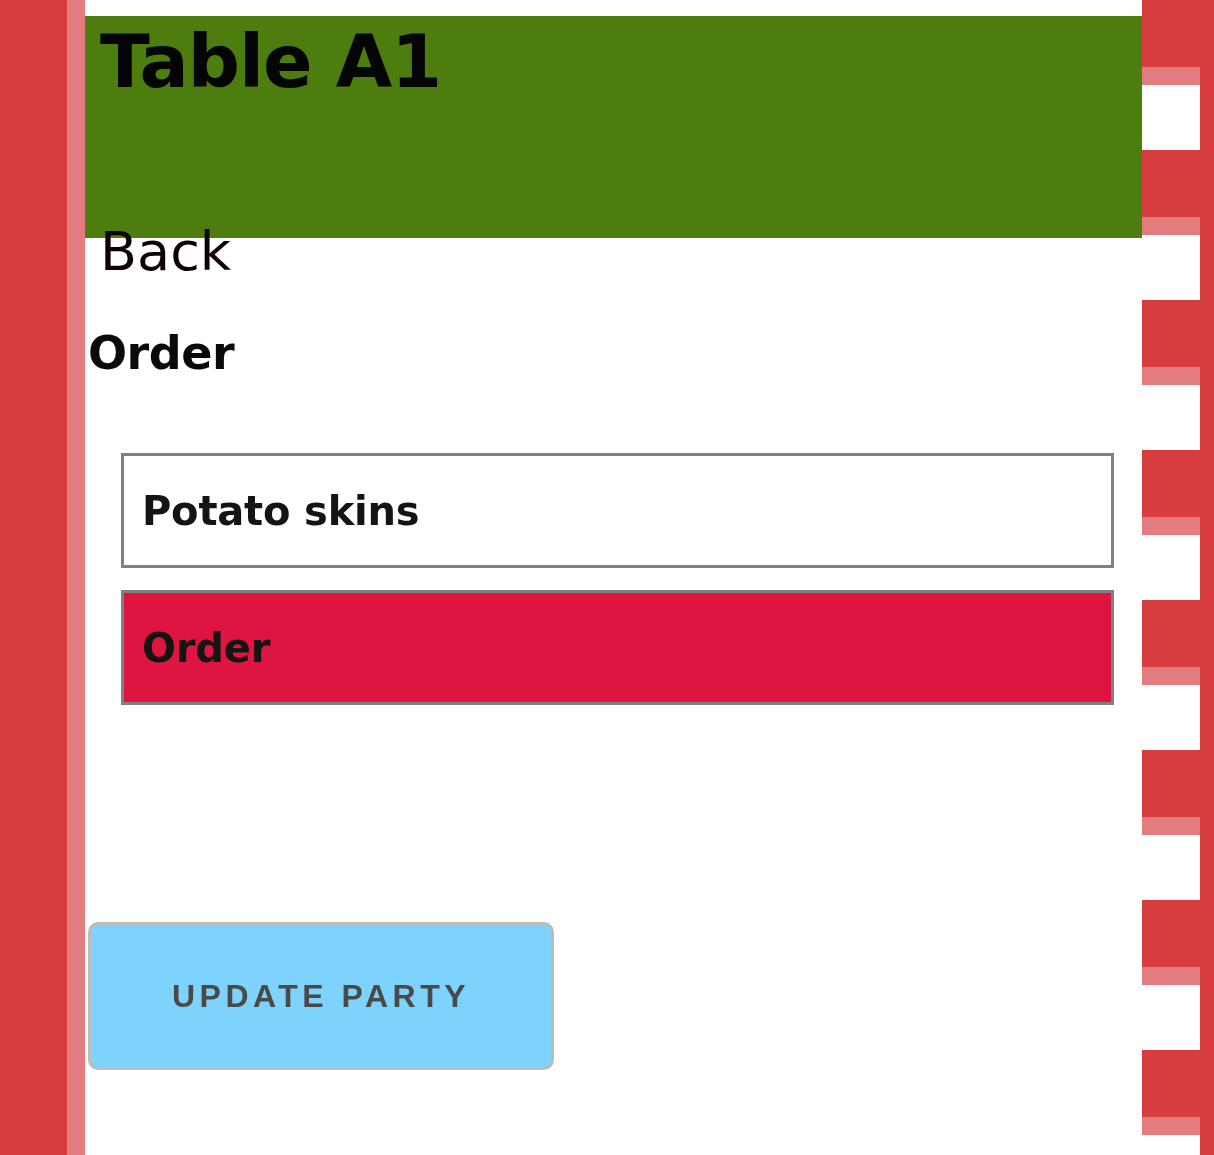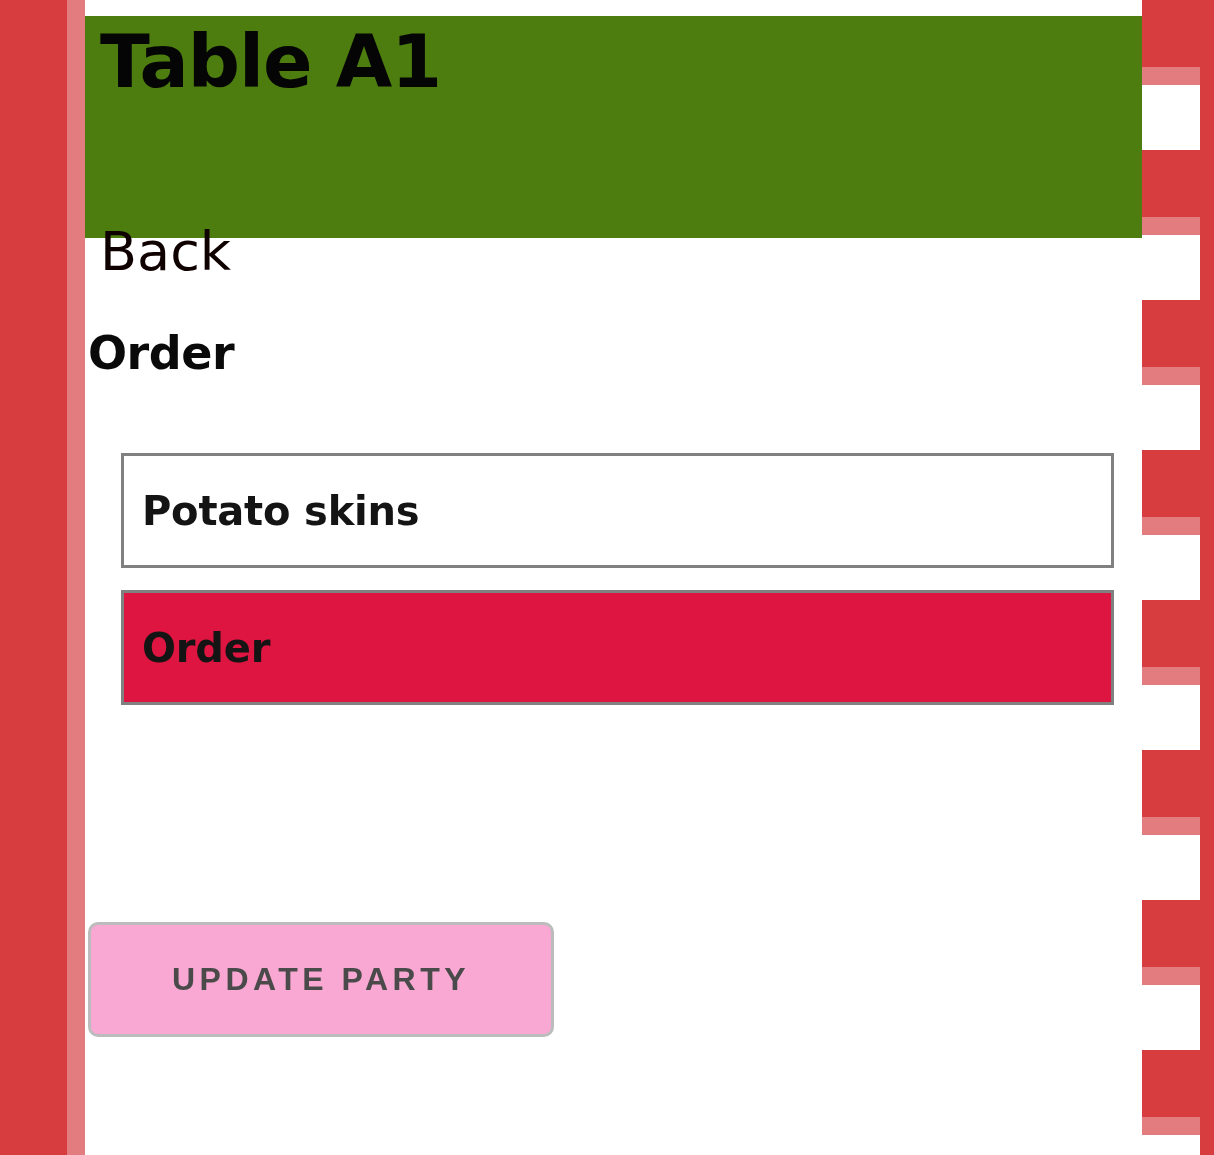--- a/index.html
+++ b/index.html
@@ -150,23 +150,23 @@
   .order-item.selected {
     background: #de1540;
   }
 
   
   #update-party-button {
     position: absolute;
     left: 88px;
     top: 922px;
     width: 466px;
-    height: 115px;
+    height: 148px;
     box-sizing: border-box;
-    background: #f9a8d4;
+    background: #7dd3fc;
     border: 3px solid #bcbcbc;
     border-radius: 10px;
     color: #4a4a4a;
     font-family: "Liberation Sans", sans-serif;
     font-size: 32px;
     font-weight: 700;
     letter-spacing: 4.5px;
     cursor: pointer;
     display: flex;
     align-items: center;

